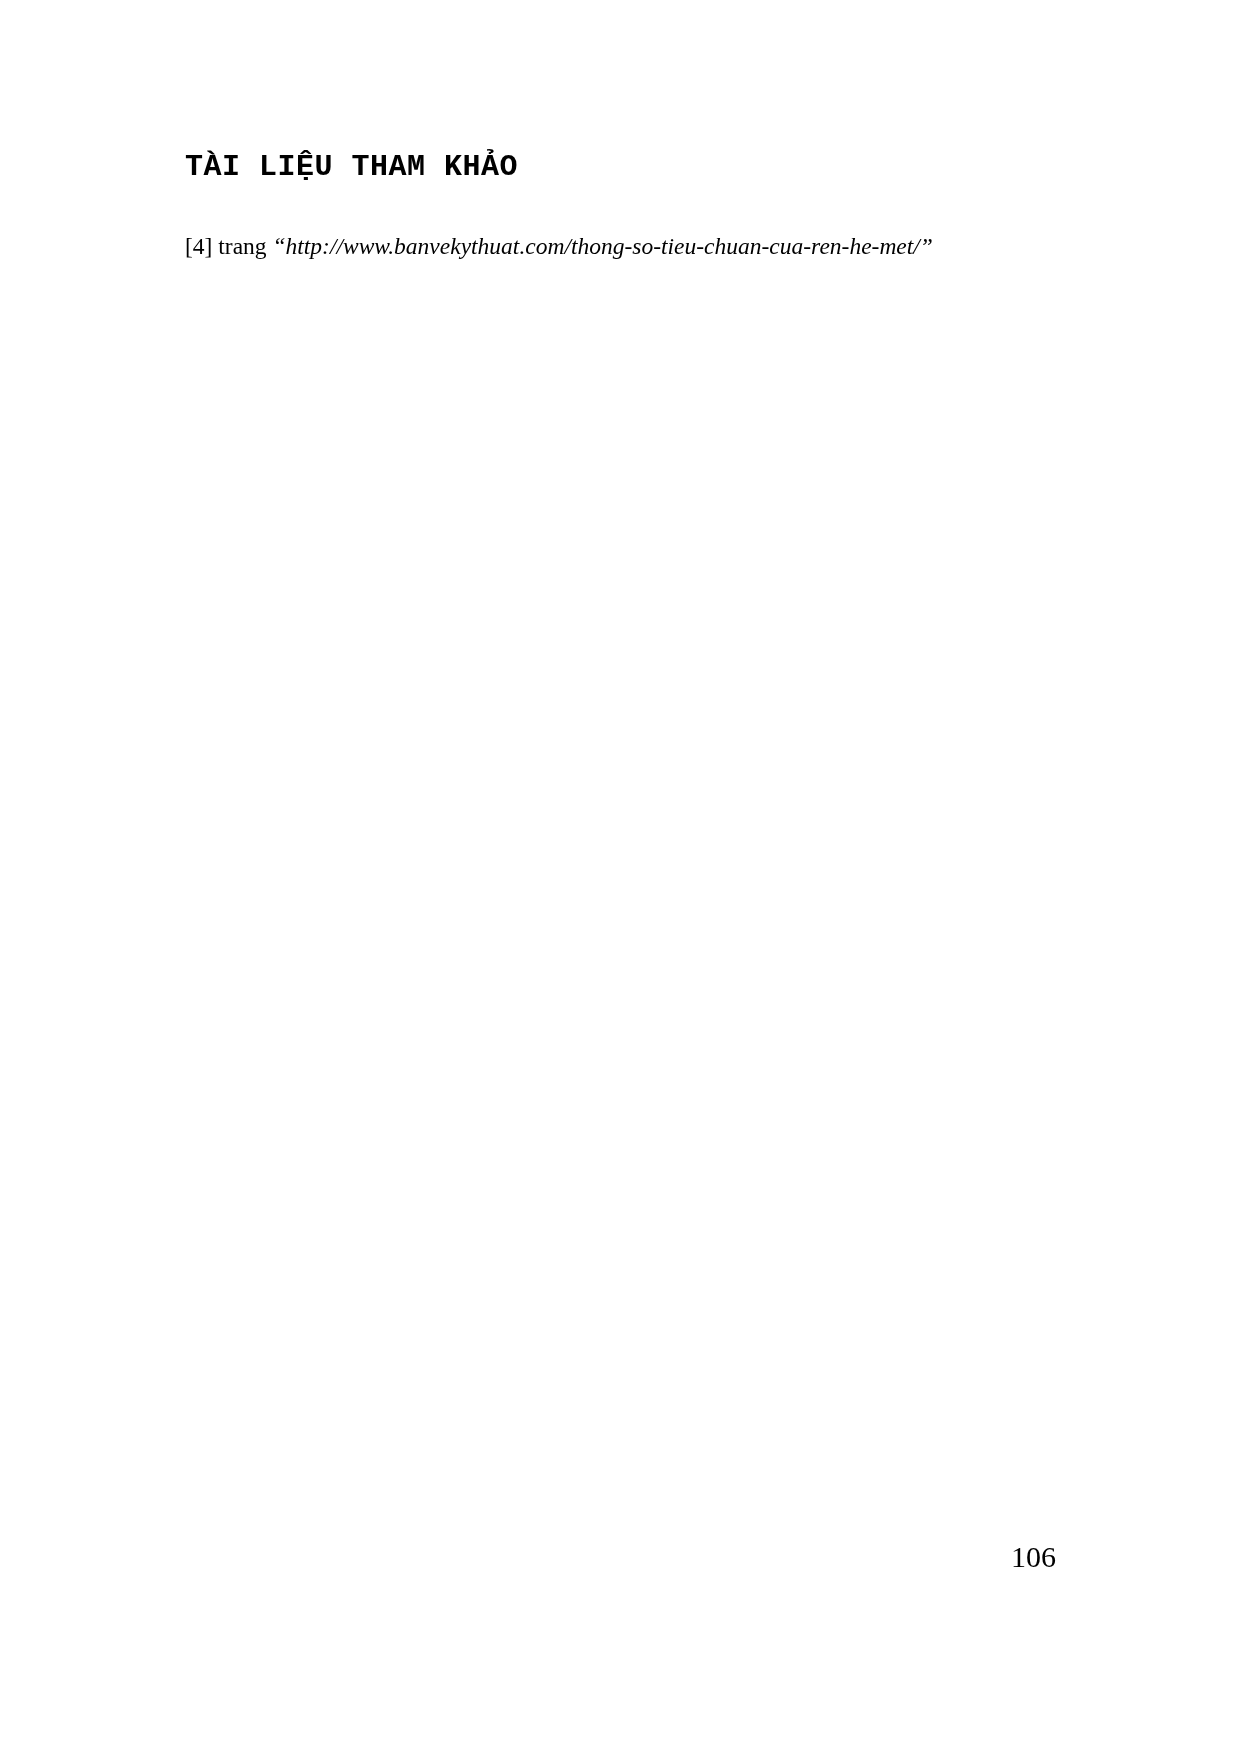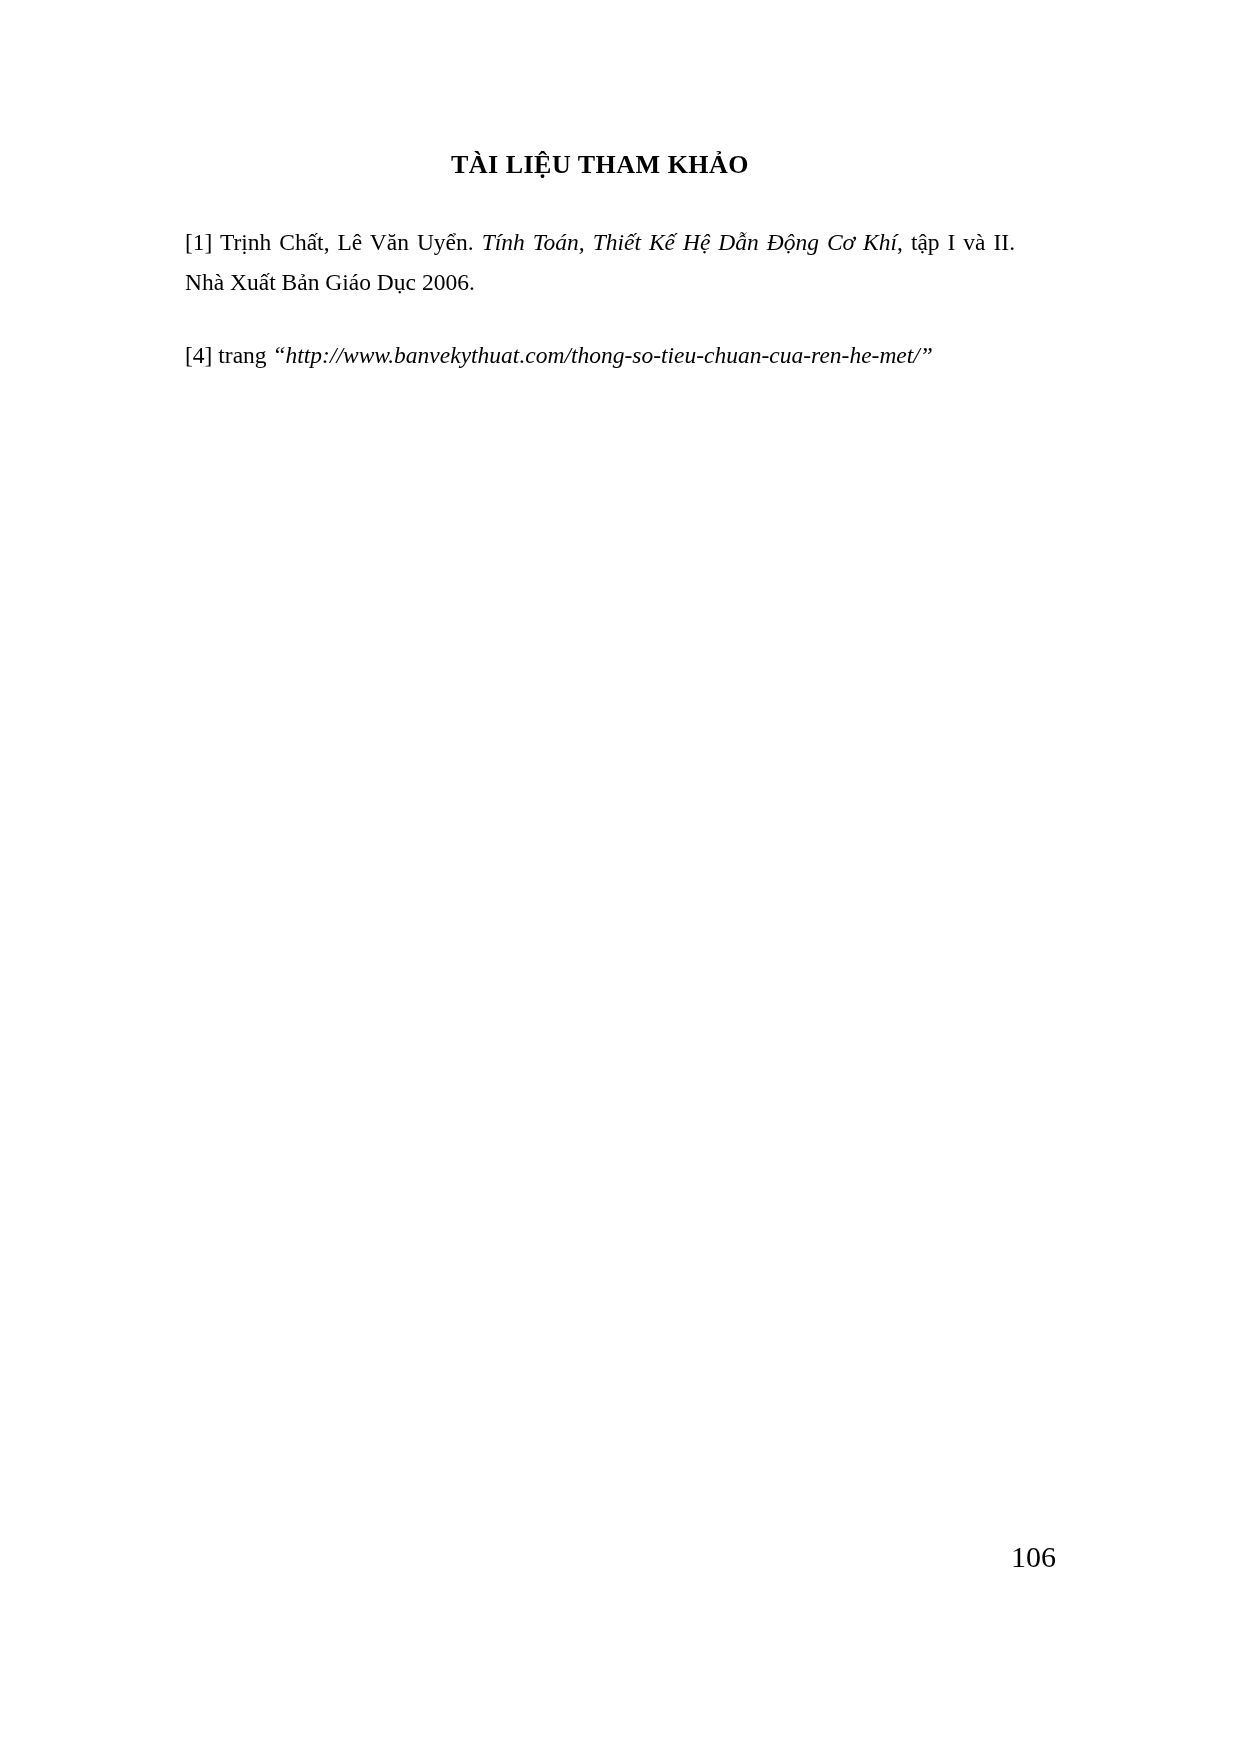--- a/index.html
+++ b/index.html
@@ -22,26 +22,26 @@
     height: 1754px;
     background: #ffffff;
   }
   .content {
     position: absolute;
     left: 185px;
     top: 150px;
     width: 830px;
   }
   .doc-title {
-    text-align: center;
+    text-align: left;
     font-weight: bold;
-    font-size: 26px;
+    font-size: 30px;
     letter-spacing: 0.5px;
     margin: 0 0 42px 0;
-    font-family: Liberation Serif, serif;
+    font-family: Liberation Mono, monospace;
   }
   .ref-list {
     margin: 0;
     padding: 0;
     list-style: none;
   }
   .ref-item {
     font-size: 23.5px;
     line-height: 1.72;
     text-align: justify;
@@ -67,23 +67,20 @@
 <body>
 
 <div class="page">
 
   <div class="content">
 
     <h1 class="doc-title">TÀI LIỆU THAM KHẢO</h1>
 
     <div class="ref-list">
 
-      <p class="ref-item">
-        <span>[1]</span><span> Trịnh Chất, Lê Văn Uyển. </span><span class="it">Tính Toán, Thiết Kế Hệ Dẫn Động Cơ Khí</span><span>, tập I và II. Nhà Xuất Bản Giáo Dục 2006.</span>
-      </p>
 
 
 
       <p class="ref-item last">
         <span>[4]</span><span> trang </span><span class="it">“http://www.banvekythuat.com/thong-so-tieu-chuan-cua-ren-he-met/”</span><span></span>
       </p>
 
     </div>
   </div>
 

